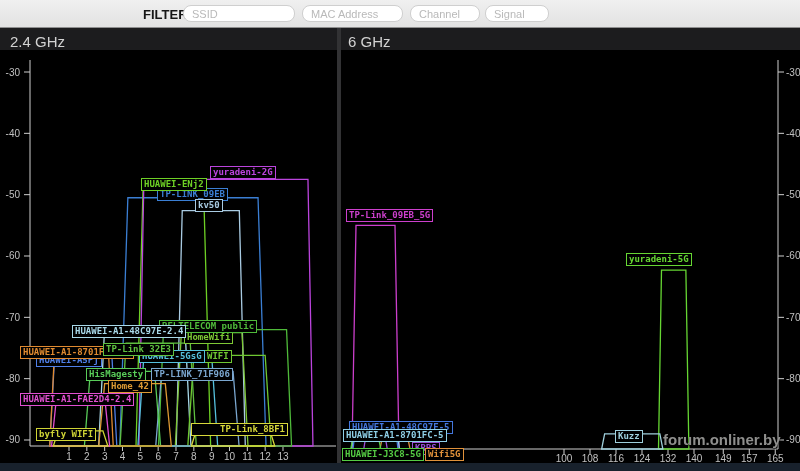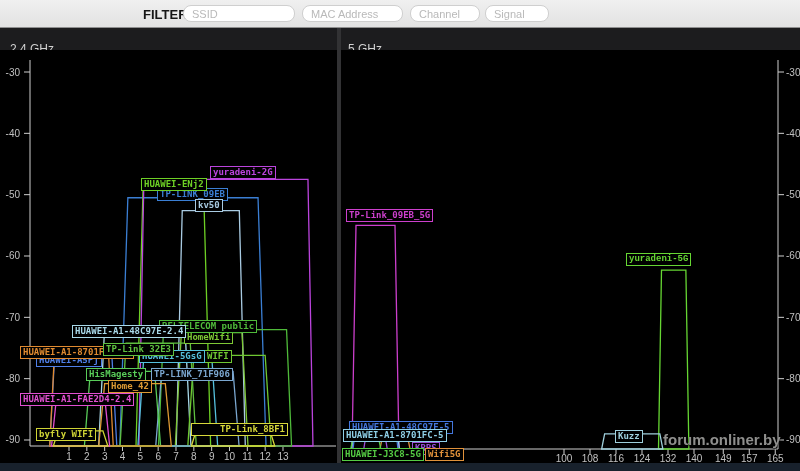--- a/index.html
+++ b/index.html
@@ -12,21 +12,21 @@
   .seg .tab{font:12px "Liberation Sans",sans-serif;color:#222;background:#fbfbfb;
             border:1px solid #c2c2c2;border-left-width:0;padding:2px 7px 3px;cursor:default;}
   .seg .tab:first-child{border-left-width:1px;border-radius:5px 0 0 5px;}
   .seg .tab:last-child{border-radius:0 5px 5px 0;}
   .filters-label{position:absolute;left:143px;top:7px;font-size:13px;font-weight:bold;color:#161616;}
   .finput{position:absolute;top:5px;height:15px;border:1px solid #cfcfcf;border-radius:8px;
           background:#fff;font:11px "Liberation Sans",sans-serif;color:#333;padding:0 8px;outline:none;}
   .finput::placeholder{color:#b9b9b9;}
   
   .band-header{position:absolute;left:0;top:28px;width:800px;height:22px;background:#1c1c1e;}
-  .band-title{position:absolute;top:42px;font-size:12px;color:#d2d2d2;}
+  .band-title{position:absolute;top:33px;font-size:15px;color:#d2d2d2;}
   #chartbg{position:absolute;left:0;top:50px;width:800px;height:413px;background:#000;}
   .divider{position:absolute;left:337px;top:28px;width:4px;height:435px;background:#323234;z-index:4;}
   .bottomstrip{position:absolute;left:0;top:463px;width:800px;height:8px;background:#18212c;z-index:5;}
   #plot{position:absolute;left:0;top:0;z-index:1;}
   #labels{position:absolute;left:0;top:0;width:800px;height:471px;z-index:2;pointer-events:none;}
   .netlabel{position:absolute;font:bold 9px "DejaVu Sans Mono",monospace;line-height:11px;
             background:#000;border:1px solid;padding:0 2px;white-space:nowrap;pointer-events:auto;}
   .watermark{position:absolute;left:663px;top:431px;z-index:6;font:bold 15px "Liberation Sans",sans-serif;
              color:#8f8f8d;text-shadow:0 1px 2px rgba(0,0,0,.9);}
 </style>
@@ -43,21 +43,21 @@
     </div>
     <div class="filters-label">FILTERS:</div>
     <input class="finput" style="left: 183px; width: 94px;" placeholder="SSID">
     <input class="finput" style="left: 302px; width: 83px;" placeholder="MAC Address">
     <input class="finput" style="left: 410px; width: 52px;" placeholder="Channel">
     <input class="finput" style="left: 485px; width: 46px;" placeholder="Signal">
   </div>
 
   <div class="band-header"></div>
   <div class="band-title" style="left:10px">2.4 GHz</div>
-  <div class="band-title" style="left:348px">5 GHz</div>
+  <div class="band-title" style="left:348px">6 GHz</div>
 
   <div id="chartbg"></div>
   <div class="divider"></div>
   <div class="bottomstrip"></div>
 
   <svg id="plot" width="800" height="471">
       <line x1="30" y1="60" x2="30" y2="446" stroke="#cfcfcf" stroke-width="1"></line>
       <line x1="30" y1="446" x2="336" y2="446" stroke="#cfcfcf" stroke-width="1"></line>
       <line x1="24" y1="72" x2="30" y2="72" stroke="#cfcfcf"></line>
       <text x="20" y="75.5" text-anchor="end" fill="#c0c0c0" font-size="10px" font-family="Liberation Sans, sans-serif">-30</text>
@@ -174,21 +174,21 @@
       <div class="netlabel" style="left: 36px; top: 354px; color: rgb(79, 127, 232); border-color: rgb(79, 127, 232);">HUAWEI-A5Pj</div>
       <div class="netlabel" style="left: 20px; top: 346px; color: rgb(224, 138, 48); border-color: rgb(224, 138, 48);">HUAWEI-A1-8701FC-2.4</div>
       <div class="netlabel" style="left: 103px; top: 343px; color: rgb(95, 192, 64); border-color: rgb(95, 192, 64);">TP-Link 32E3</div>
       <div class="netlabel" style="left: 151px; top: 368px; color: rgb(123, 167, 208); border-color: rgb(123, 167, 208);">TP-LINK_71F906</div>
       <div class="netlabel" style="left: 86px; top: 368px; color: rgb(89, 204, 89); border-color: rgb(89, 204, 89);">HisMagesty</div>
       <div class="netlabel" style="left: 108px; top: 380px; color: rgb(221, 153, 51); border-color: rgb(221, 153, 51);">Home_42</div>
       <div class="netlabel" style="left: 20px; top: 393px; color: rgb(224, 79, 208); border-color: rgb(224, 79, 208); text-align: right;">HUAWEI-A1-FAE2D4-2.4</div>
       <div class="netlabel" style="left: 191px; top: 423px; color: rgb(216, 216, 58); border-color: rgb(216, 216, 58); padding-left: 28px;">TP-Link_8BF1</div>
       <div class="netlabel" style="left: 36px; top: 428px; color: rgb(207, 212, 53); border-color: rgb(207, 212, 53);">byfly WIFI</div>
       <div class="netlabel" style="left: 346px; top: 209px; color: rgb(204, 63, 204); border-color: rgb(204, 63, 204);">TP-Link_09EB_5G</div>
-      <div class="netlabel" style="left: 626px; top: 253px; color: rgb(102, 214, 51); border-color: rgb(102, 214, 51); font-family: Liberation Mono, monospace;">yuradeni-5G</div>
+      <div class="netlabel" style="left: 626px; top: 253px; color: rgb(102, 214, 51); border-color: rgb(102, 214, 51);">yuradeni-5G</div>
       <div class="netlabel" style="left: 615px; top: 430px; color: rgb(159, 208, 221); border-color: rgb(159, 208, 221);">Kuzz</div>
       <div class="netlabel" style="left: 349px; top: 421px; color: rgb(68, 119, 221); border-color: rgb(68, 119, 221);">HUAWEI-A1-48C97E-5</div>
       <div class="netlabel" style="left: 343px; top: 429px; color: rgb(143, 208, 232); border-color: rgb(143, 208, 232);">HUAWEI-A1-8701FC-5</div>
       <div class="netlabel" style="left: 412px; top: 442px; color: rgb(154, 79, 216); border-color: rgb(154, 79, 216);">KRPS</div>
       <div class="netlabel" style="left: 425px; top: 448px; color: rgb(224, 145, 58); border-color: rgb(224, 145, 58);">Wifi5G</div>
       <div class="netlabel" style="left: 342px; top: 448px; color: rgb(85, 204, 68); border-color: rgb(85, 204, 68); text-align: center;">HUAWEI-J3C8-5G</div>
     </div>
 
   <div class="watermark">forum.onliner.by</div>
 </div>

